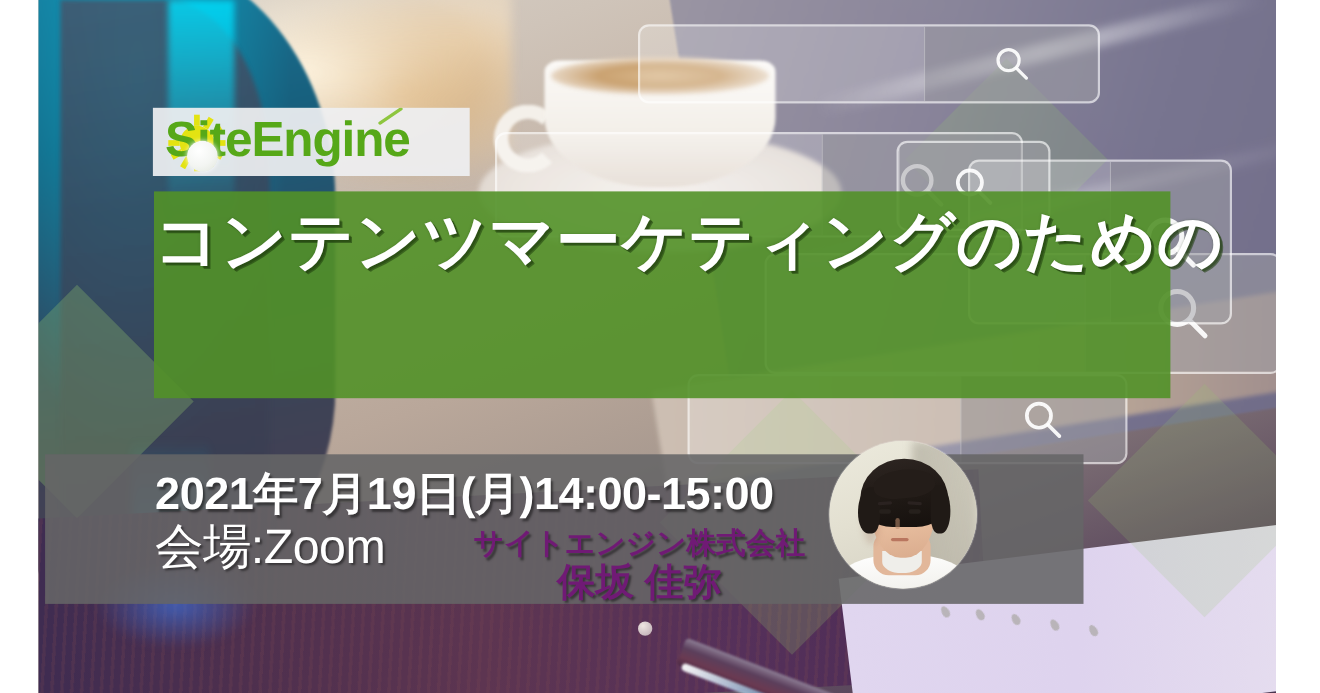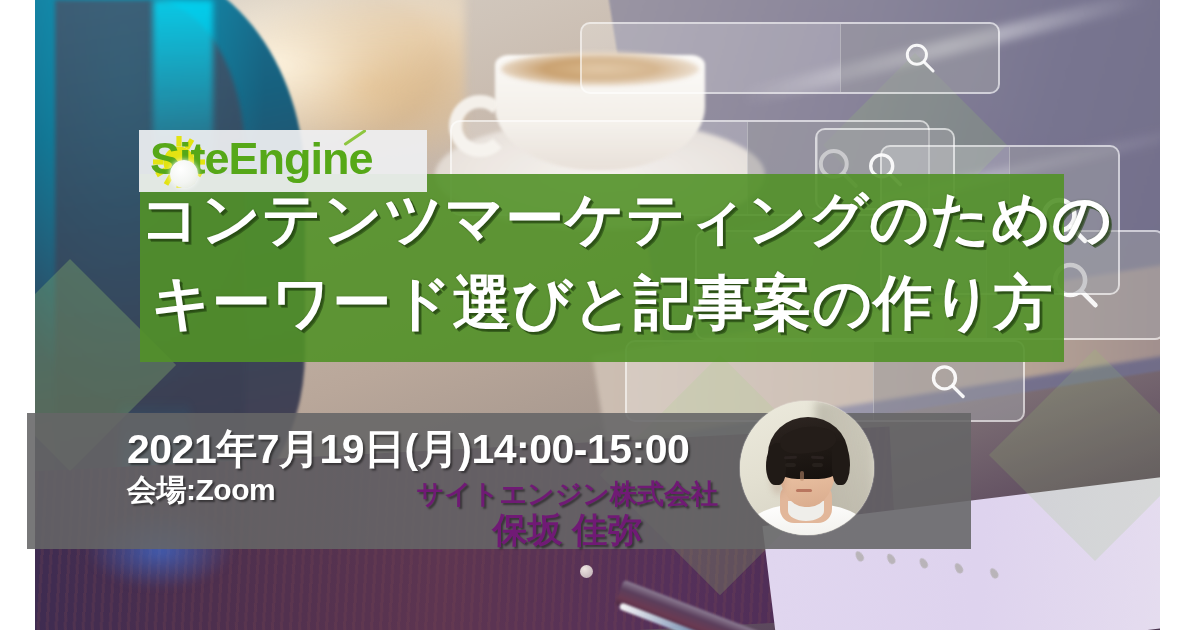--- a/index.html
+++ b/index.html
@@ -257,21 +257,20 @@
     position:absolute; left:0; right:0; top:100px;
     font-size:59px;
   }
 
   
   .logo-box {
     position:absolute;
     left:139px; top:98px; width:288px; height:62px;
     background:rgba(238,239,241,.93);
     overflow:hidden;
-    margin-top:32px;
   }
   .logo-inner {
     position:absolute; left:0; top:0; right:0; bottom:0;
   }
   .logo-gear {
     position:absolute; left:13px; top:6px; width:54px; height:52px;
   }
   .logo-dot {
     position:absolute; left:31px; top:30px; width:28px; height:28px;
     background:radial-gradient(circle at 38% 32%, #ffffff 0%, #f3f5f2 55%, #e2e7dd 100%);
@@ -288,34 +287,34 @@
   .logo-tick {
     position:absolute; left:203px; top:6px; width:26px; height:3px;
     background:#8ec63f;
     transform:rotate(-34deg);
     border-radius:2px;
   }
 
   
   .info-bar {
     position:absolute;
-    left:27px; top:413px; width:944px; height:136px;
+    left:41px; top:413px; width:944px; height:136px;
     background:rgba(101,101,103,.88);
   }
   .info-left {
     position:absolute; left:100px; top:14px;
     color:#ffffff;
     text-shadow:2px 2px 2px rgba(0,0,0,.45);
   }
   .info-date {
     font-size:41px; font-weight:bold; line-height:1.12;
     letter-spacing:-.5px; white-space:nowrap;
   }
   .info-venue {
-    font-size:30px; font-weight:bold; line-height:1.12;
+    font-size:44px; font-weight:normal; line-height:1.12;
     letter-spacing:-.5px; white-space:nowrap;
   }
   .info-speaker {
     position:absolute; right:253px; top:66px;
     text-align:center; color:#701a75;
     text-shadow:2px 2px 2px rgba(0,0,0,.45);
     line-height:1.14;
     white-space:nowrap;
   }
   .speaker-company { font-size:27px; font-weight:bold; }
@@ -460,21 +459,20 @@
         <svg viewBox="0 0 24 24">
           <circle cx="10" cy="10" r="6.5" stroke-width="2"></circle>
           <line x1="15" y1="15" x2="21" y2="21" stroke-width="2" stroke-linecap="round"></line>
         </svg>
       </div>
     </div>
   </div>
 
   <div class="title-banner">
     <div class="title-line l1">コンテンツマーケティングのための</div>
-    <div class="title-line l2">キーワード選びと記事案の作り方</div>
   </div>
 
   <div class="logo-box">
     <div class="logo-inner">
       <svg class="logo-gear" viewBox="0 0 100 100">
         <g fill="#e3e312">
           <circle cx="50" cy="50" r="30"></circle>
           <g>
             <rect x="45" y="0" width="10" height="20"></rect>
             <rect x="45" y="80" width="10" height="20"></rect>

